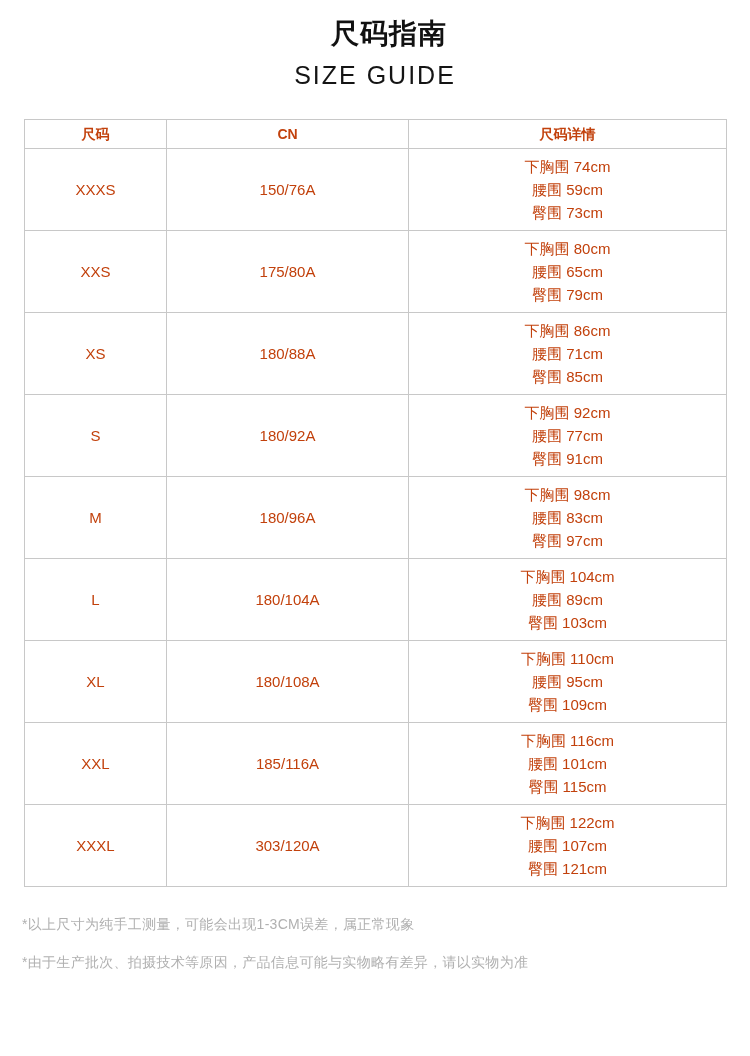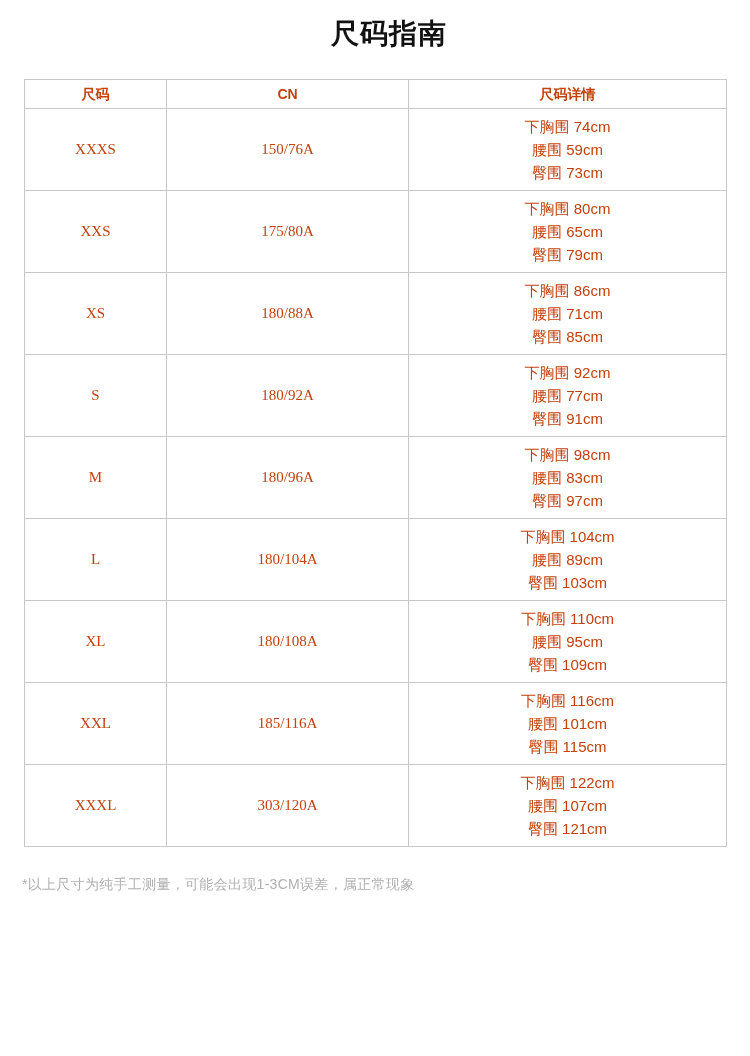--- a/index.html
+++ b/index.html
@@ -74,21 +74,20 @@
   }
   table.size-table tbody td {
     height: 81px;
     padding: 0;
     font-size: 15px;
     font-weight: 400;
   }
   td.size-cell,
   td.cn-cell {
     font-size: 15px;
-    font-family: Liberation Serif, serif;
   }
   td.detail-cell {
     padding: 6px 0;
     font-size: 14px;
   }
   .detail-line {
     line-height: 23px;
     display: block;
     white-space: nowrap;
   }
@@ -105,20 +104,21 @@
     letter-spacing: 0.3px;
   }
 </style>
 </head>
 <body>
 
 <div class="page">
 
   <div class="heading">
     <div class="title-cn">尺码指南</div>
+    <div class="title-en">SIZE GUIDE</div>
   </div>
 
   <div class="table-wrap">
     <table class="size-table">
       <colgroup>
         <col class="c-size">
         <col class="c-cn">
         <col class="c-detail">
       </colgroup>
       <thead>
@@ -209,15 +209,16 @@
               <span class="detail-line">腰围 107cm</span>
               <span class="detail-line">臀围 121cm</span>
             </td>
           </tr>
         </tbody>
     </table>
   </div>
 
   <div class="notes" id="notes-block">
       <span class="note">*以上尺寸为纯手工测量，可能会出现1-3CM误差，属正常现象</span>
+      <span class="note">*由于生产批次、拍摄技术等原因，产品信息可能与实物略有差异，请以实物为准</span>
     </div>
 
 </div>
 
 </body></html>

